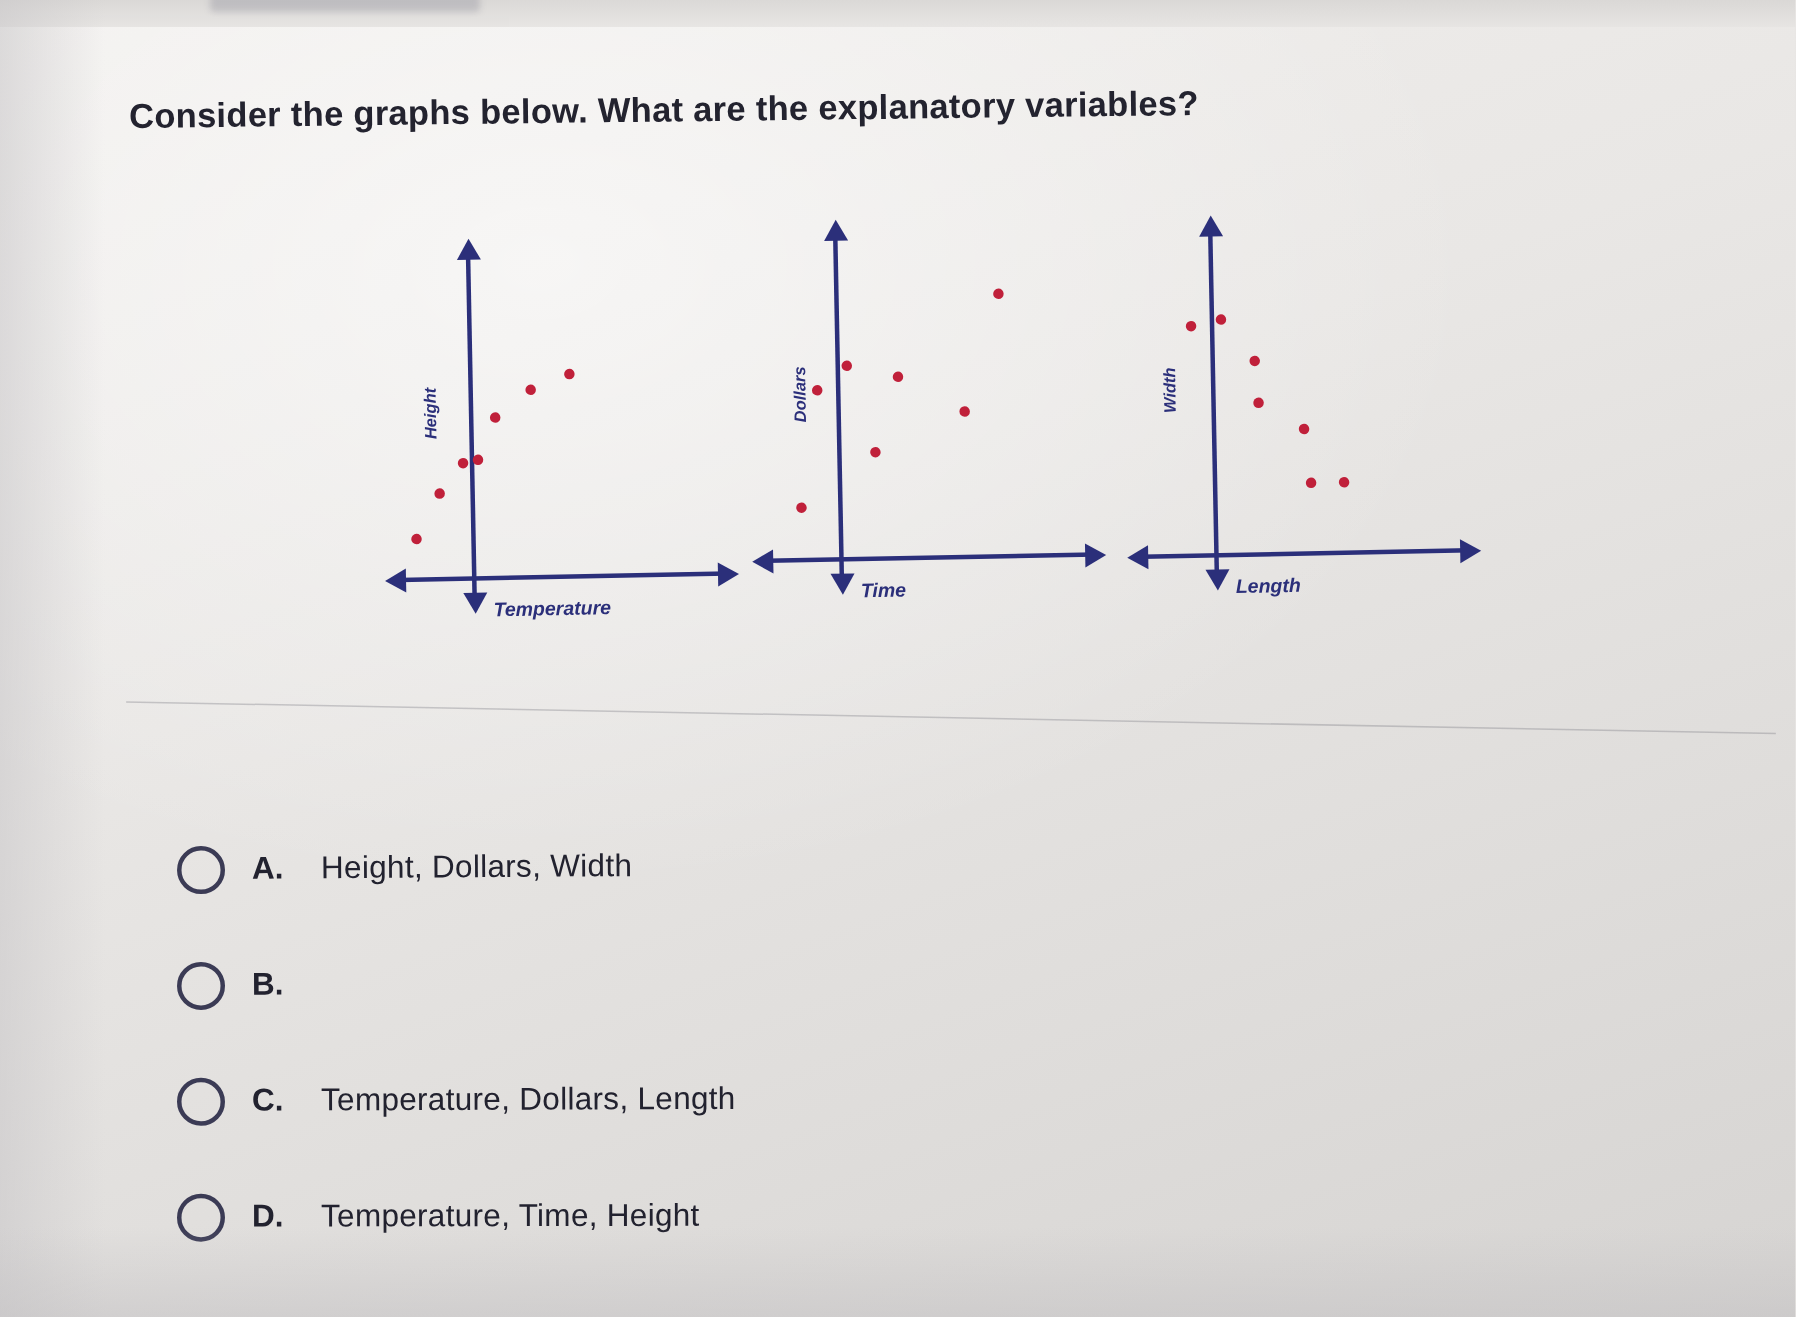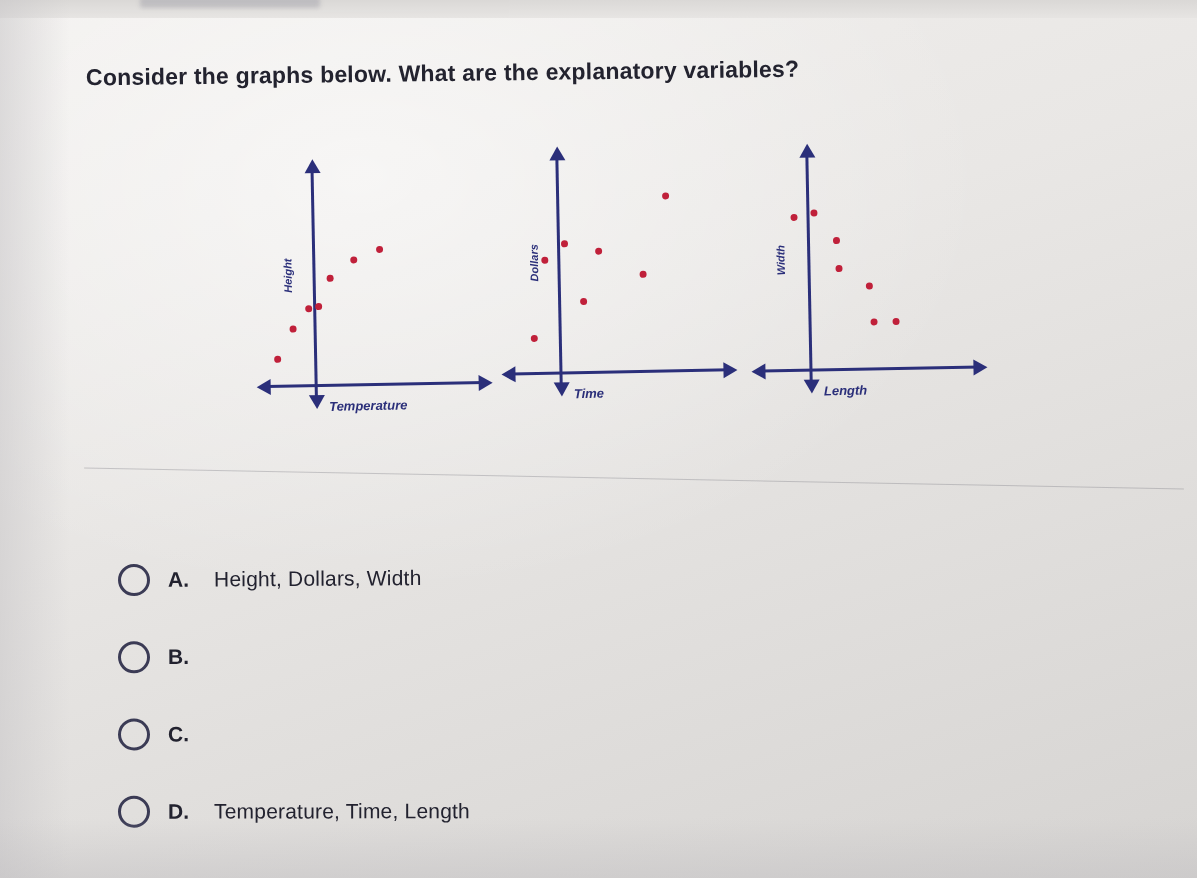--- a/index.html
+++ b/index.html
@@ -288,24 +288,25 @@
   </div>
 
   <div class="option opt1">
     <div class="radio"></div>
     <div class="option-letter">B.</div>
   </div>
 
   <div class="option opt2">
     <div class="radio"></div>
     <div class="option-letter">C.</div>
+    <div class="option-text">Temperature, Dollars, Length</div>
   </div>
 
   <div class="option opt3">
     <div class="radio"></div>
     <div class="option-letter">D.</div>
-    <div class="option-text">Temperature, Time, Length</div>
+    <div class="option-text">Temperature, Time, Height</div>
   </div>
 
 </div>
 
 <div class="blur-left"></div>
 <div class="blur-bottom"></div>
 
 </body></html>

